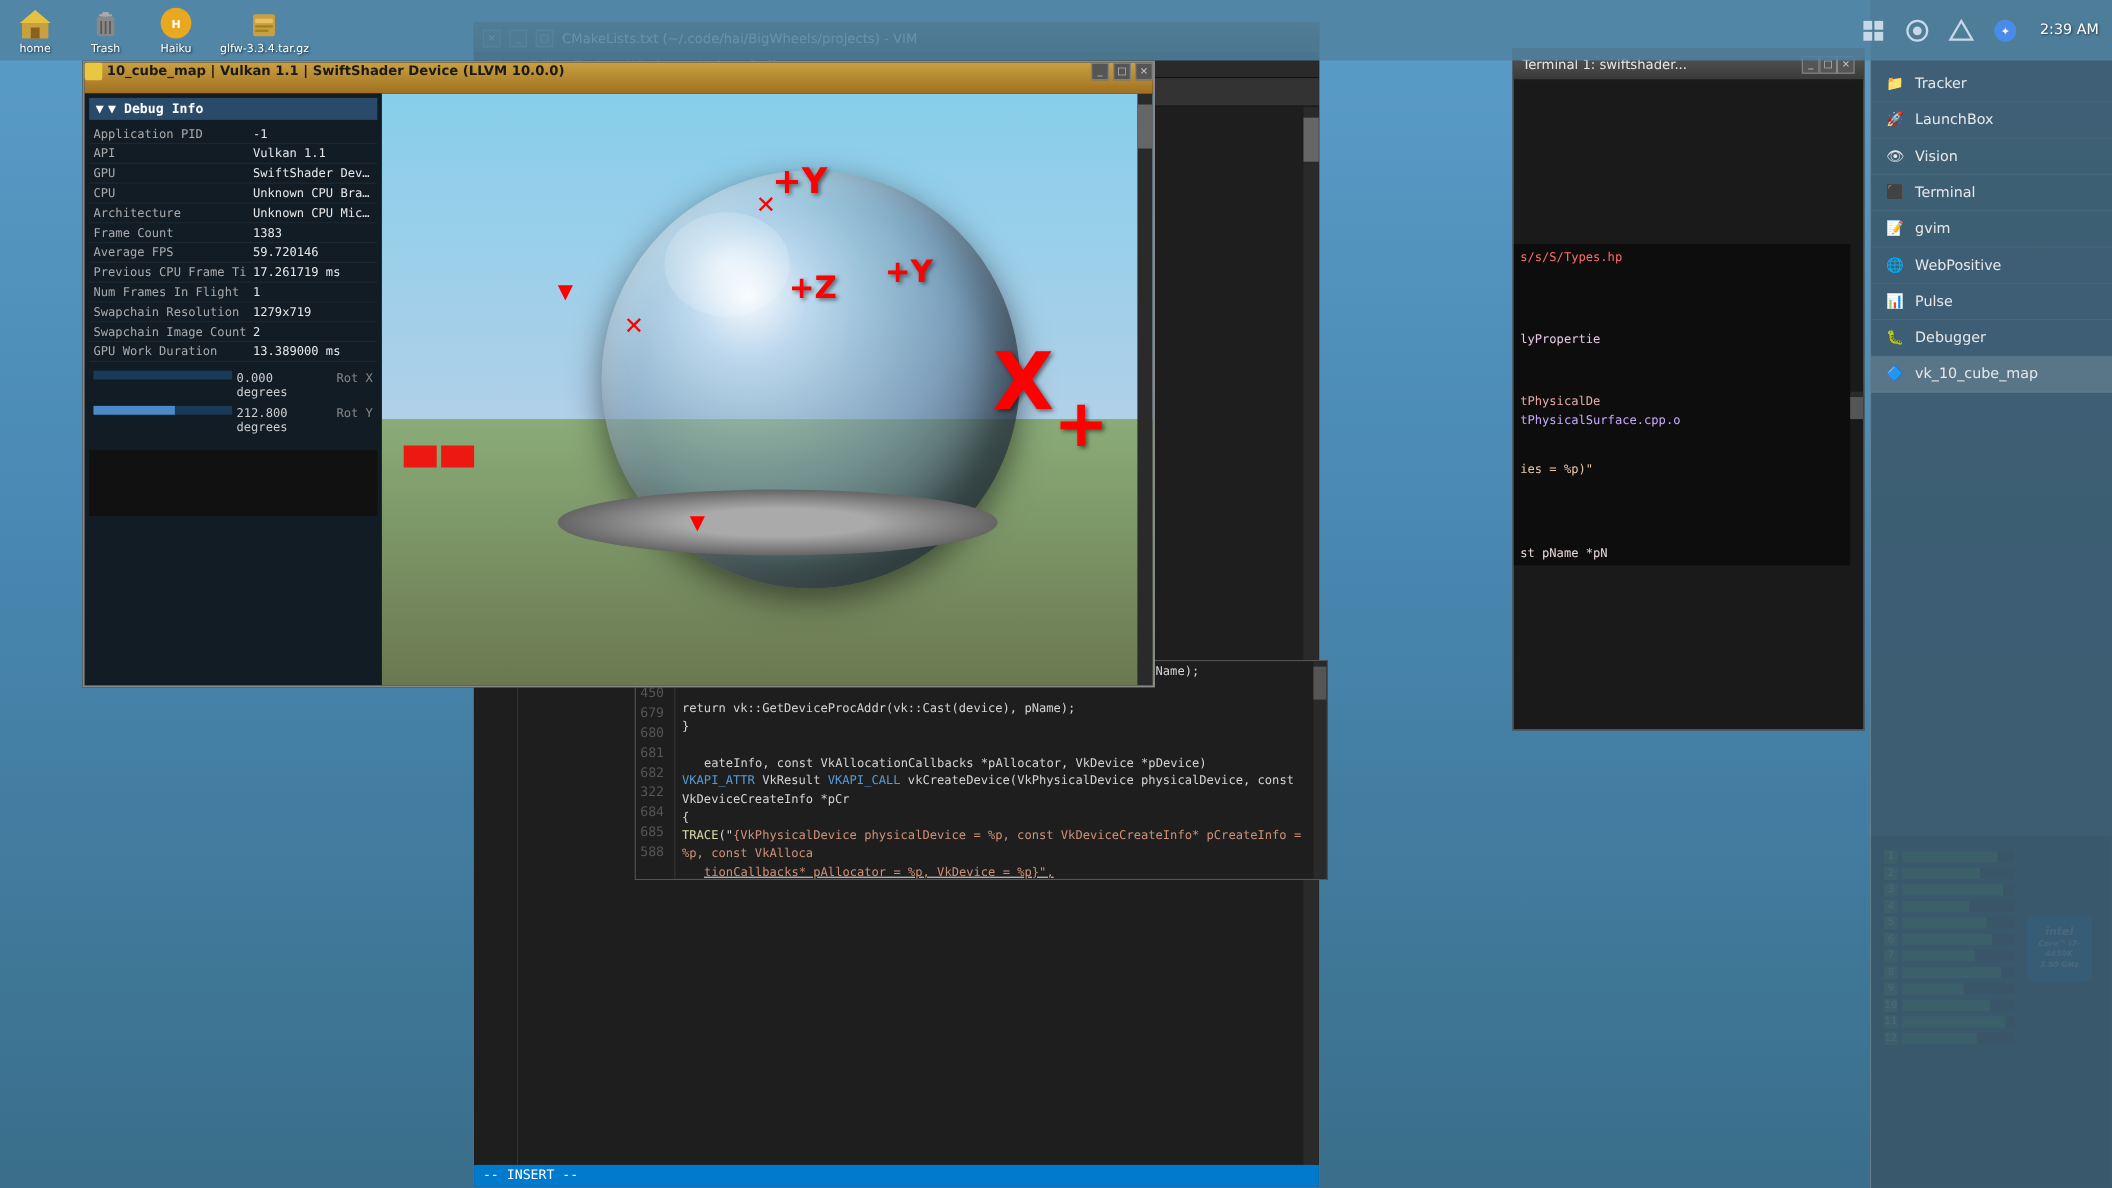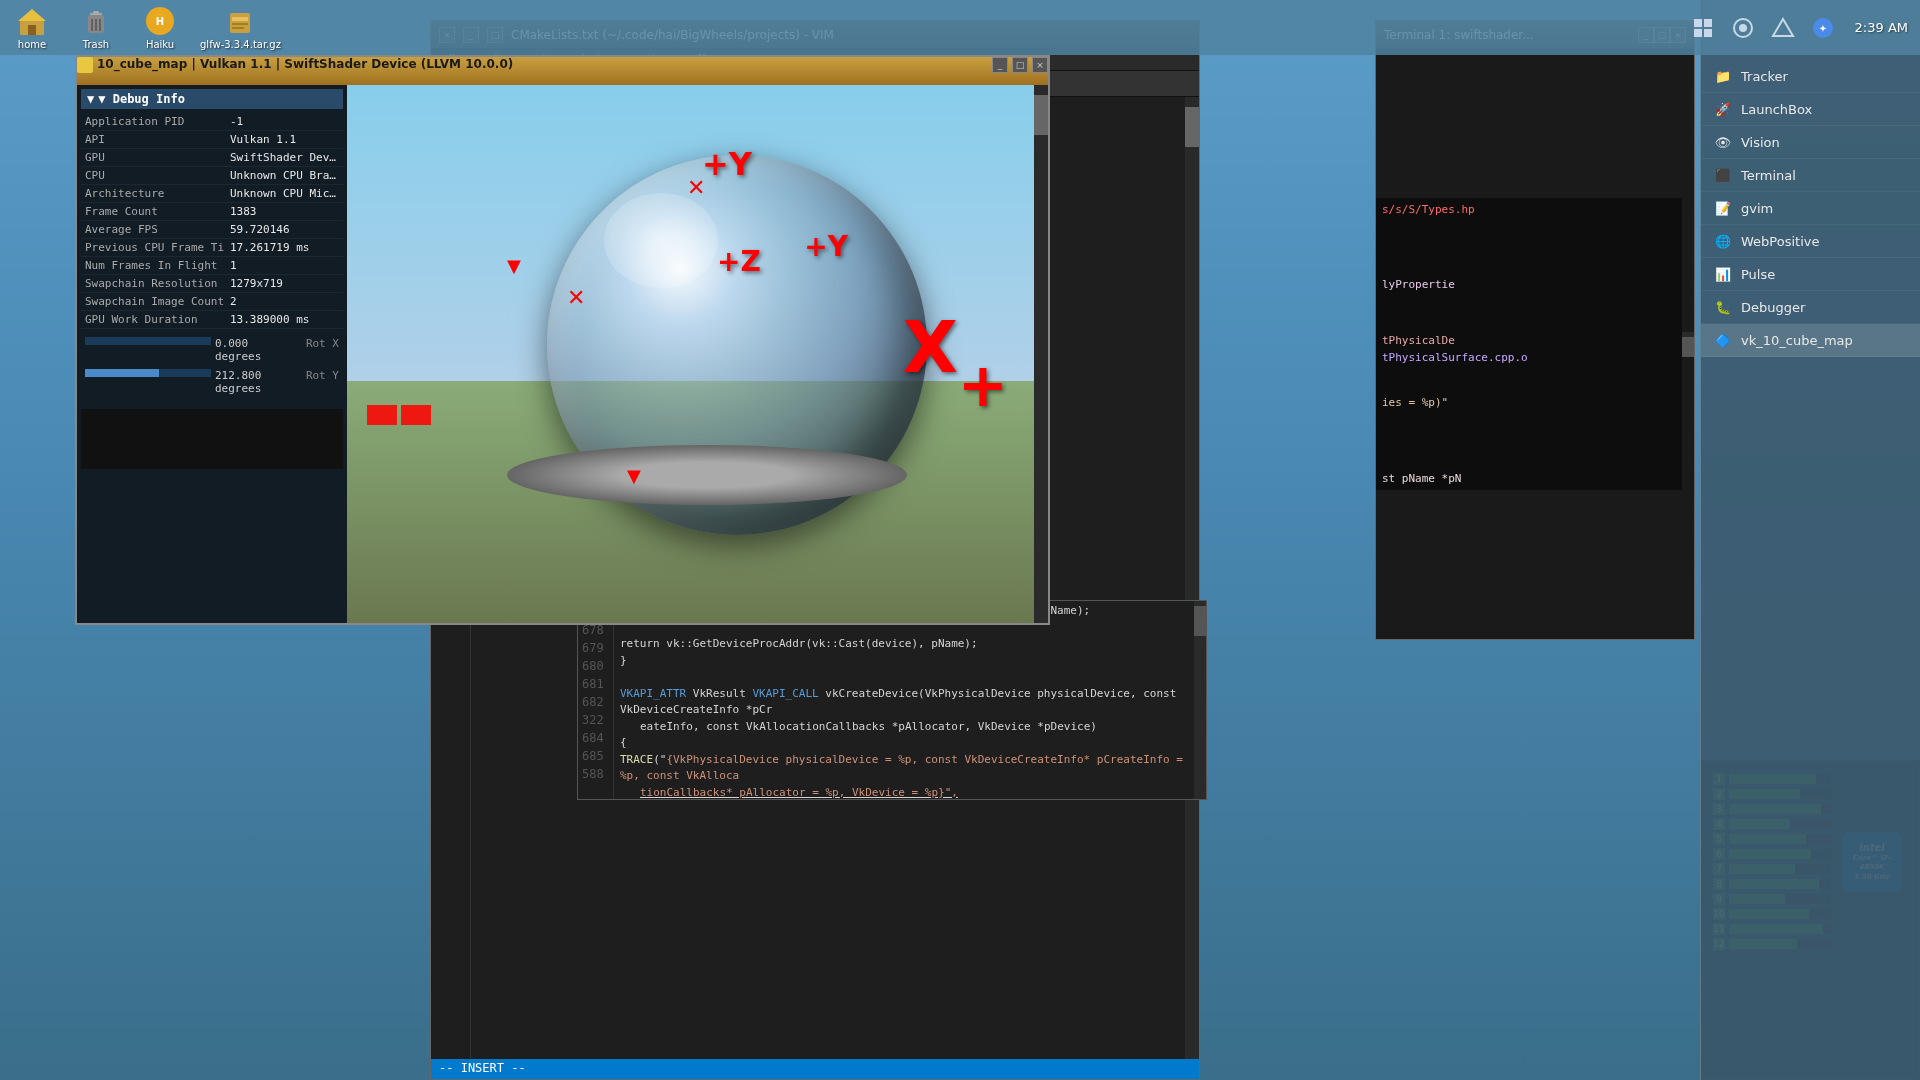--- a/index.html
+++ b/index.html
@@ -252,21 +252,21 @@
       font-size: 12px;
       padding: 4px 8px;
       overflow: hidden;
       line-height: 1.5;
     }
     .vim-line { white-space: nowrap; line-height: 1.5; }
 
     
     .terminal-window {
       position: absolute;
-      top: 20px;
+      top: 44px;
       right: 225px;
       width: 320px;
       height: 620px;
       background: #1a1a1a;
       border: 1px solid #666;
       z-index: 150;
       display: flex;
       flex-direction: column;
     }
     .terminal-titlebar {
@@ -920,21 +920,21 @@
       <div class="term-scrollbar">
         <div style="width:100%;height:20px;background:#555;margin-top:5px;"></div>
       </div>
     </div>
   </div>
 
   <div class="code-window">
     <div class="code-content">
       <div class="code-lines">
         <div>677</div>
-        <div>678</div>
+        <div>450</div>
         <div>679</div>
         <div>680</div>
         <div>681</div>
         <div>682</div>
         <div></div>
         <div>322</div>
         <div>684</div>
         <div></div>
         <div>685</div>
         <div>588</div>
@@ -944,26 +944,26 @@
           <span style="color:#dcdcaa;">    TRACE</span><span style="color:#d4d4d4;">("</span><span style="color:#ce9178;">{VkDevice device = %p, const char* pName = %p}</span><span style="color:#d4d4d4;">", device, pName);</span>
         </div>
         <div style="line-height:1.5;font-size:11px;">&nbsp;</div>
         <div style="line-height:1.5;font-size:11px;">
           <span style="color:#d4d4d4;">    return vk::GetDeviceProcAddr(vk::Cast(device), pName);</span>
         </div>
         <div style="line-height:1.5;font-size:11px;">
           <span style="color:#d4d4d4;">}</span>
         </div>
         <div style="line-height:1.5;font-size:11px;">&nbsp;</div>
+        <div style="line-height:1.5;font-size:11px;padding-left:20px;">
+          <span style="color:#d4d4d4;">    eateInfo, const VkAllocationCallbacks *pAllocator, VkDevice *pDevice)</span>
+        </div>
         <div style="line-height:1.5;font-size:11px;">
           <span style="color:#569cd6;">VKAPI_ATTR</span><span style="color:#d4d4d4;"> VkResult </span><span style="color:#569cd6;">VKAPI_CALL</span><span style="color:#d4d4d4;"> vkCreateDevice(VkPhysicalDevice physicalDevice, const VkDeviceCreateInfo *pCr</span>
         </div>
-        <div style="line-height:1.5;font-size:11px;padding-left:20px;">
-          <span style="color:#d4d4d4;">    eateInfo, const VkAllocationCallbacks *pAllocator, VkDevice *pDevice)</span>
-        </div>
         <div style="line-height:1.5;font-size:11px;">
           <span style="color:#d4d4d4;">{</span>
         </div>
         <div style="line-height:1.5;font-size:11px;">
           <span style="color:#dcdcaa;">    TRACE</span><span style="color:#d4d4d4;">("</span><span style="color:#ce9178;">{VkPhysicalDevice physicalDevice = %p, const VkDeviceCreateInfo* pCreateInfo = %p, const VkAlloca</span>
         </div>
         <div style="line-height:1.5;font-size:11px;padding-left:20px;text-decoration:underline;">
           <span style="color:#ce9178;">    tionCallbacks* pAllocator = %p, VkDevice = %p}",</span>
         </div>
 

